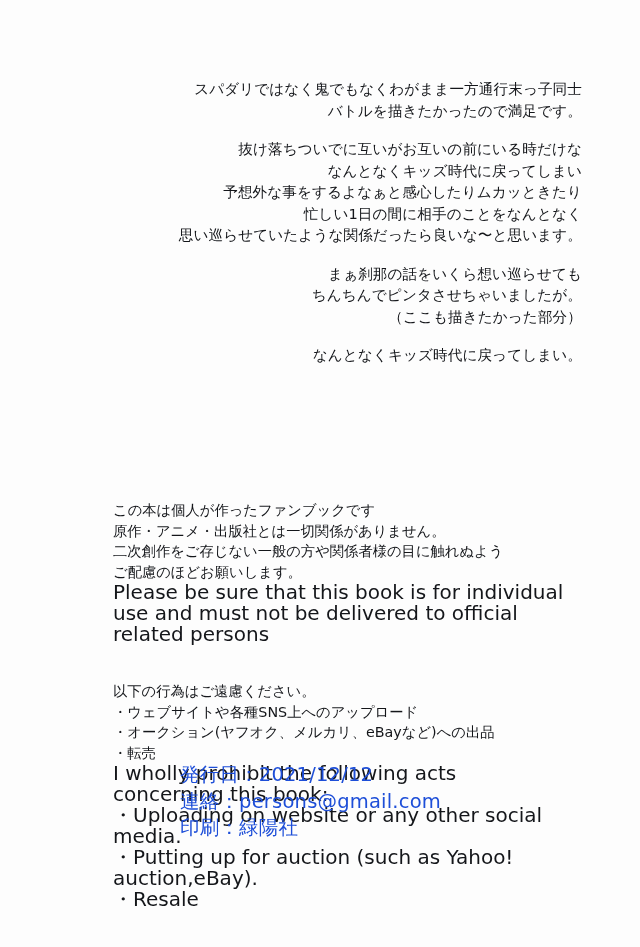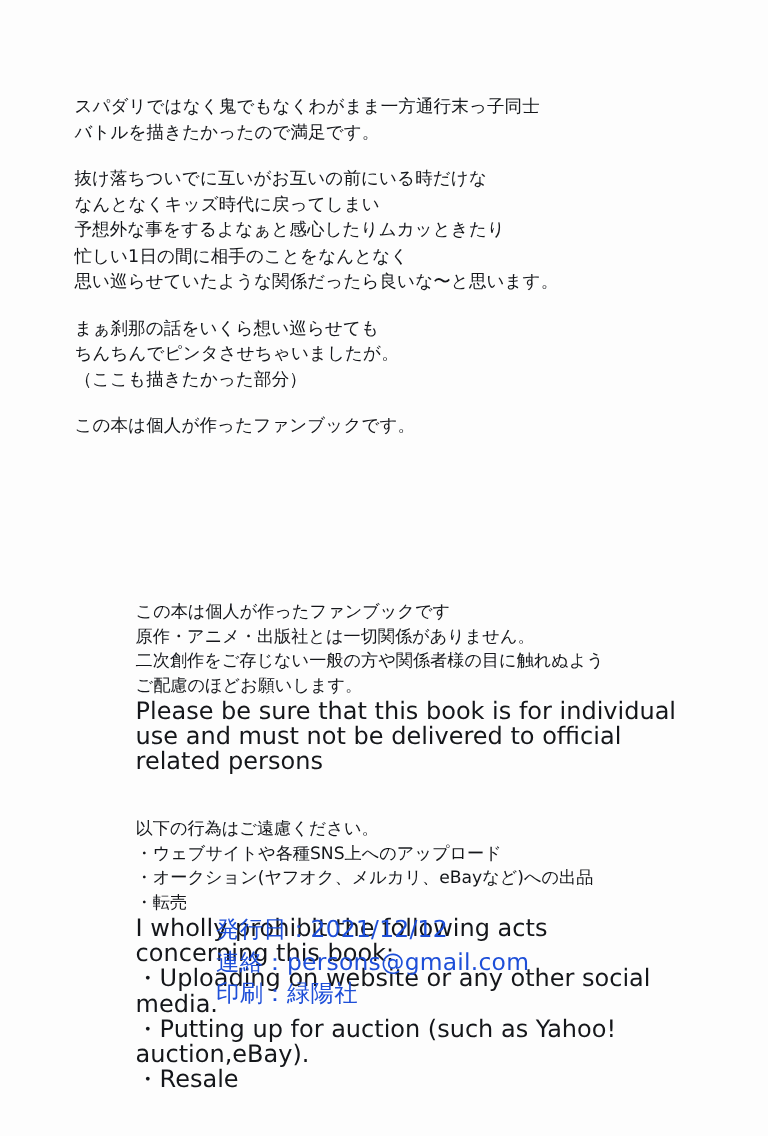--- a/index.html
+++ b/index.html
@@ -32,20 +32,21 @@
   .afterword p {
     margin: 0;
     font-size: 14.6px;
     line-height: 21.5px;
     letter-spacing: 0.1px;
     color: #14161a;
     white-space: pre-line;
   }
   .afterword .para {
     margin-bottom: 17px;
+    text-align: right;
   }
   .afterword .para:last-child {
     margin-bottom: 0;
   }
 
   
   .notice {
     position: absolute;
     left: 113px;
     top: 500px;
@@ -97,21 +98,21 @@
     <p class="para">スパダリではなく鬼でもなくわがまま一方通行末っ子同士
 バトルを描きたかったので満足です。</p>
     <p class="para">抜け落ちついでに互いがお互いの前にいる時だけな
 なんとなくキッズ時代に戻ってしまい
 予想外な事をするよなぁと感心したりムカッときたり
 忙しい1日の間に相手のことをなんとなく
 思い巡らせていたような関係だったら良いな〜と思います。</p>
     <p class="para">まぁ刹那の話をいくら想い巡らせても
 ちんちんでピンタさせちゃいましたが。
 （ここも描きたかった部分）</p>
-    <p class="para">この本は個人が作ったファンブックです。</p>
+    <p class="para">なんとなくキッズ時代に戻ってしまい。</p>
   </section>
 
   <section class="notice">
     <div class="group">
       <p>この本は個人が作ったファンブックです
 原作・アニメ・出版社とは一切関係がありません。
 二次創作をご存じない一般の方や関係者様の目に触れぬよう
 ご配慮のほどお願いします。</p>
       <p class="en">Please be sure that this book is for individual
 use and must not be delivered to official related persons</p>

